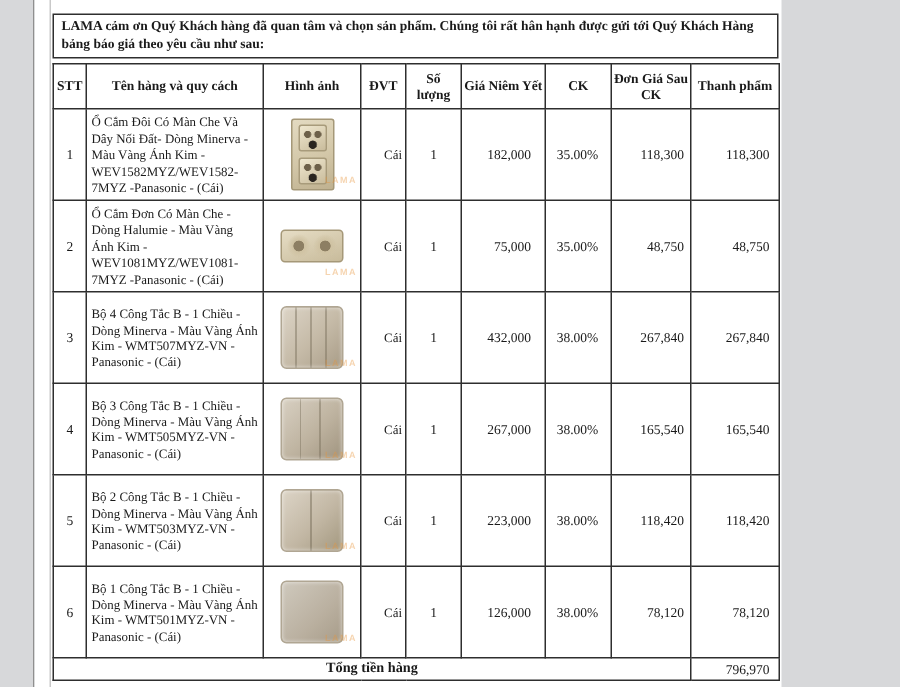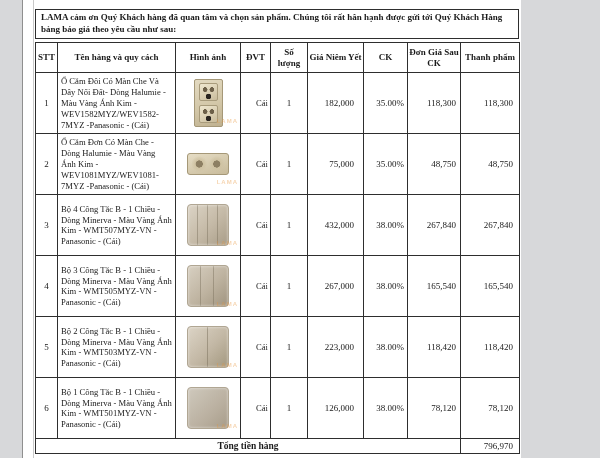--- a/index.html
+++ b/index.html
@@ -27,21 +27,21 @@
     padding:2px 1px;height:25px;line-height:1.2;
   }
   .quote td{font-size:8.6px;padding:1px 2px;}
   tr.product-row{height:61px;}
   td.c-stt{text-align:center;font-size:9px;}
   td.c-name{text-align:left;padding:2px 3px;line-height:1.26;word-wrap:break-word;}
   td.c-img{text-align:center;position:relative;}
   td.c-dvt{text-align:right;}
   td.c-qty{text-align:center;font-size:9px;}
   td.c-list{text-align:right;padding-right:9px;font-size:9px;}
-  td.c-ck{text-align:right;padding-right:3px;font-size:9px;}
+  td.c-ck{text-align:center;padding-right:3px;font-size:9px;}
   td.c-after{text-align:right;padding-right:4px;font-size:9px;}
   td.c-total{text-align:right;padding-right:6px;font-size:9px;}
 
   tr.footer-row{height:15px;}
   td.f-label{text-align:center;font-weight:bold;font-size:9.5px;}
   td.f-total{text-align:right;font-weight:normal;font-size:9px;padding-right:6px;}
 
   
   .pimg{display:inline-block;position:relative;vertical-align:middle;}
   .img-double-socket-vertical{
@@ -134,21 +134,21 @@
           <th>Số lượng</th>
           <th>Giá Niêm Yết</th>
           <th>CK</th>
           <th>Đơn Giá Sau CK</th>
           <th>Thanh phẩm</th>
         </tr>
       </thead>
       <tbody>
           <tr class="product-row">
     <td class="c-stt">1</td>
-    <td class="c-name">Ổ Cắm Đôi Có Màn Che Và Dây Nối Đất- Dòng Halumie - Màu Vàng Ánh Kim - WEV1582MYZ/WEV1582-7MYZ -Panasonic - (Cái)</td>
+    <td class="c-name">Ổ Cắm Đôi Có Màn Che Và Dây Nối Đất- Dòng Minerva - Màu Vàng Ánh Kim - WEV1582MYZ/WEV1582-7MYZ -Panasonic - (Cái)</td>
     <td class="c-img">
       <span class="pimg img-double-socket-vertical"></span>
       <span class="wm">LAMA</span>
     </td>
     <td class="c-dvt">Cái</td>
     <td class="c-qty">1</td>
     <td class="c-list">182,000</td>
     <td class="c-ck">35.00%</td>
     <td class="c-after">118,300</td>
     <td class="c-total">118,300</td>

